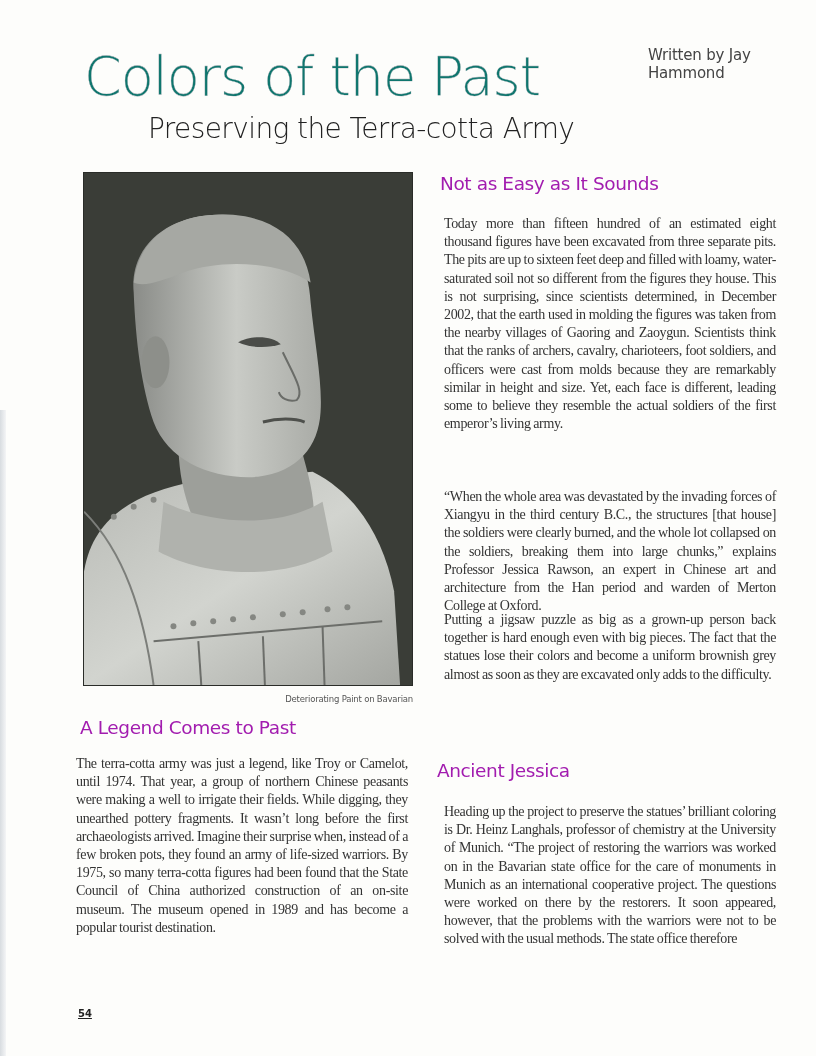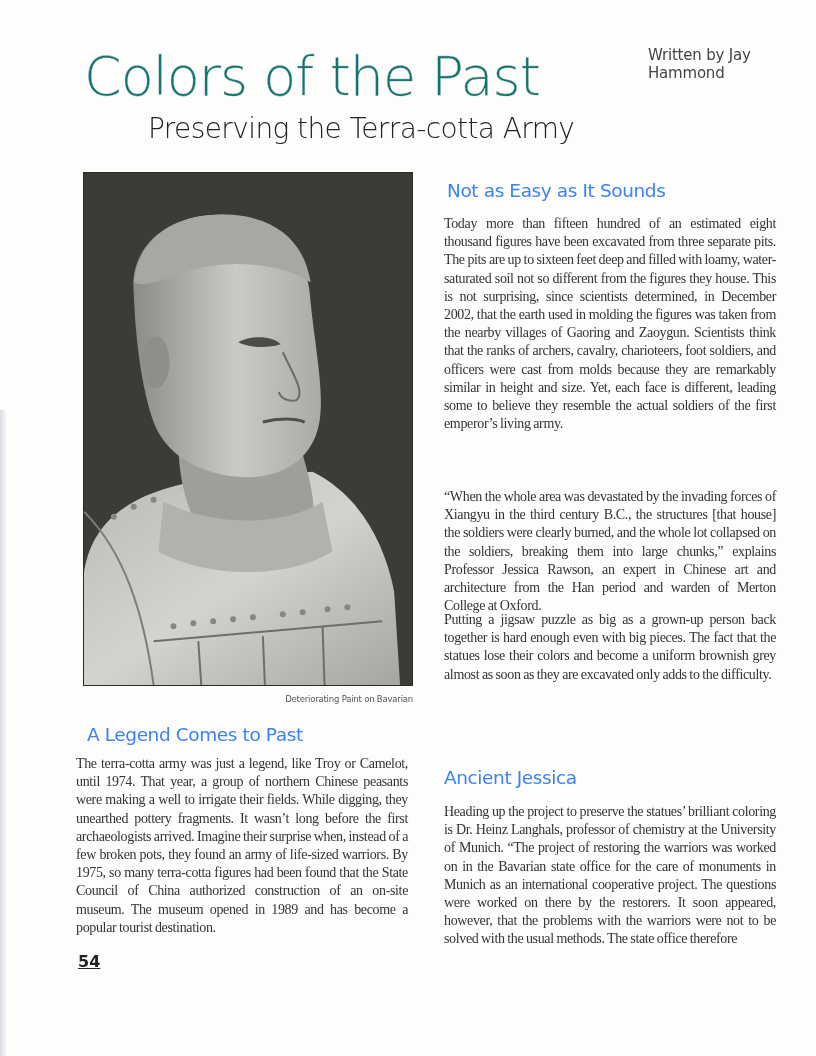--- a/index.html
+++ b/index.html
@@ -37,34 +37,34 @@
     }
     .photo svg { display: block; width: 100%; height: 100%; }
     .caption {
       position: absolute; left: 230px; top: 694px; width: 183px; text-align: right;
       font-family: "DejaVu Sans", sans-serif; font-size: 8.5px; color: #555;
       letter-spacing: -0.2px;
     }
     .h2 {
       position: absolute;
       font-family: "DejaVu Sans", sans-serif; font-size: 18.5px;
-      color: #3b82f6; letter-spacing: -0.4px; line-height: 24px; margin: 7px; font-weight: normal;
+      color: #a21caf; letter-spacing: -0.4px; line-height: 24px; margin: 0; font-weight: normal;
     }
     .para {
       position: absolute; margin: 7px;
       font-size: 12.6px; line-height: 18.2px; text-align: justify;
       color: #333; letter-spacing: -0.35px; word-spacing: -0.5px;
       font-family: "Liberation Serif", serif;
       font-size: 14px;
     }
     .col-left { left: 69px; width: 332px; }
     .col-right { left: 437px; width: 332px; }
     .page-num {
-      position: absolute; left: 78px; top: 952px;
-      font-family: "DejaVu Sans", sans-serif; font-size: 16px; font-weight: bold; color: #222; text-decoration: underline;
+      position: absolute; left: 78px; top: 1008px;
+      font-family: "DejaVu Sans", sans-serif; font-size: 10px; font-weight: bold; color: #222; text-decoration: underline;
     }
   </style>
 </head>
 <body>
 
 <div class="left-shade"></div>
 
 <div class="byline">Written by Jay Hammond</div>
 <h1 class="title" style="margin:0;">Colors of the Past</h1>
 <div class="subtitle">Preserving the Terra-cotta Army</div>

